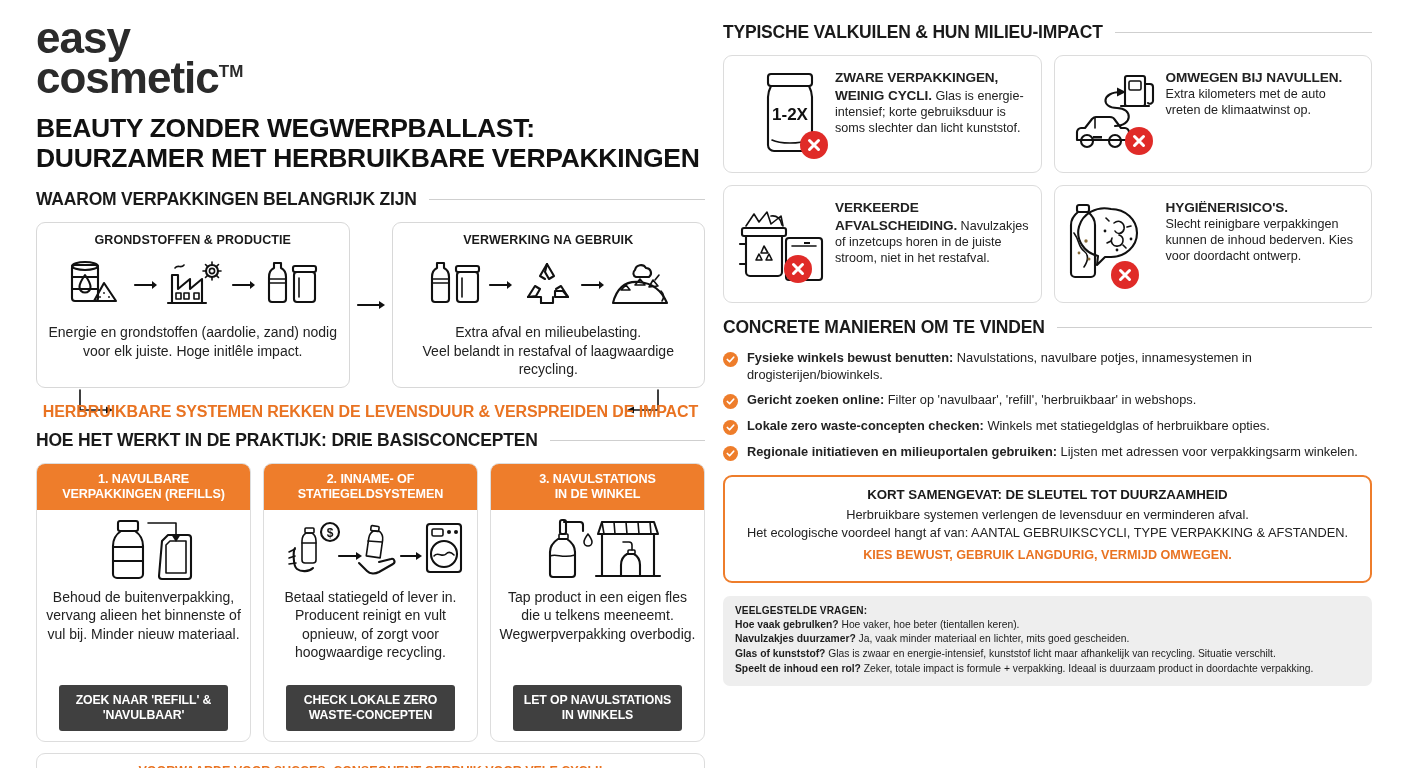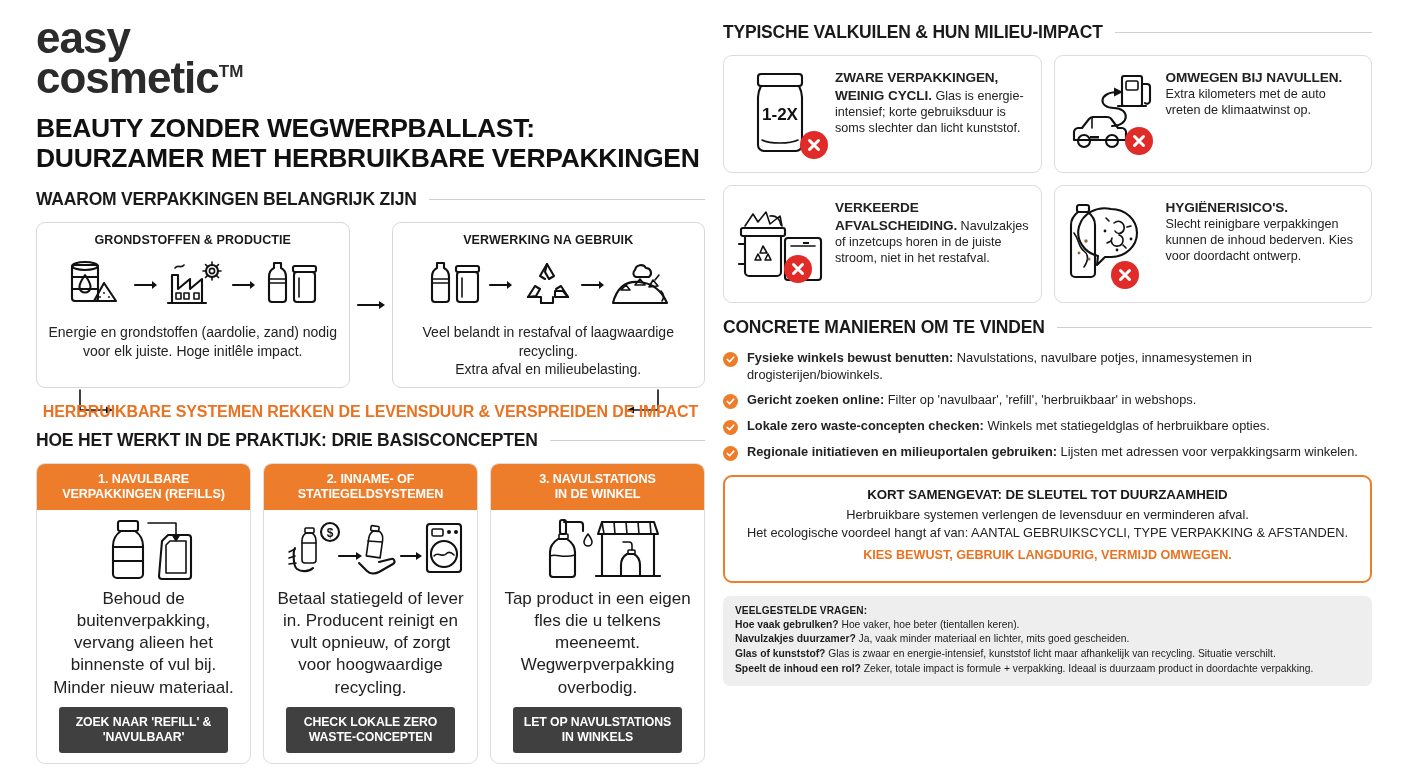--- a/index.html
+++ b/index.html
@@ -43,29 +43,29 @@
   .bracket-txt {
     position: absolute; left: 0; right: 0; top: 13px; text-align: center;
     font-size: 16px; font-weight: 700; color: #e97322; letter-spacing: -0.1px;
   }
 
   
   .cards { display: flex; gap: 12px; margin-top: 2px; }
   .card { flex: 1; border: 1px solid #ddd; border-radius: 9px; overflow: hidden; background: #fff; display: flex; flex-direction: column; }
   .card-head { background: #ee7d2b; color: #fff; text-align: center; font-size: 12.6px; font-weight: 700; line-height: 1.2; padding: 8px 4px; letter-spacing: -0.1px; }
   .card-icon { height: 72px; display: flex; align-items: center; justify-content: center; padding-top: 6px; }
-  .card-body { font-size: 17px; line-height: 1.3; text-align: center; padding: 6px 8px 8px; color: #222; flex: 1; }
+  .card-body { font-size: 14px; line-height: 1.3; text-align: center; padding: 6px 8px 24px; color: #222; flex: 1; }
   .card-cta { margin: 0 22px 10px; background: #404040; color: #fff; text-align: center; font-size: 12.3px; font-weight: 700; line-height: 1.22; padding: 8px 4px; border-radius: 3px; letter-spacing: -0.1px; }
 
   .cond-bar { margin-top: 11px; border: 1px solid #dcdcdc; border-radius: 9px; text-align: center; padding: 10px 6px; font-size: 12.6px; font-weight: 700; color: #e97322; letter-spacing: -0.1px; }
 
   
   .pitfalls { display: grid; grid-template-columns: 1fr 1fr; gap: 12px; margin-bottom: 14px; }
   .pf { border: 1px solid #dcdcdc; border-radius: 9px; padding: 11px 12px 11px 10px; display: flex; gap: 9px; min-height: 118px; }
-  .pf-ico { width: 92px; flex: 0 0 92px; position: relative; display: flex; align-items: center; justify-content: center; }
+  .pf-ico { width: 92px; flex: 0 0 92px; position: relative; display: flex; align-items: center; justify-content: flex-end; }
   .pf-txt { flex: 1; font-size: 12.6px; line-height: 1.27; color: #222; padding-top: 2px; }
   .pf-txt b { font-size: 13.6px; font-weight: 700; letter-spacing: -0.1px; }
 
   .xmark { position: absolute; width: 28px; height: 28px; border-radius: 50%; background: #e02b28; right: -2px; bottom: 2px; display: flex; align-items: center; justify-content: center; }
   .xmark svg { display: block; }
 
   
   .bullets { margin: 4px 0 14px; }
   .bl { display: flex; gap: 9px; margin-bottom: 9px; }
   .bl:last-child { margin-bottom: 0; }
@@ -214,22 +214,22 @@
               <path class="ln" d="M2 46 C6 30, 16 24, 28 25 C40 26, 50 32, 56 46 Z"></path>
               <path class="ln" d="M24 13 a6 6 0 0 1 11 -2 a5 5 0 0 1 3 9 h-13 a4 4 0 0 1 -1 -7 Z"></path>
               <path class="ln-t" d="M10 33 l5 -5 l4 5 Z"></path>
               <path class="ln-t" d="M24 28 l5 -6 l5 6 Z"></path>
               <path class="ln-t" d="M38 30 l4 -7 l5 6 Z"></path>
               <line class="ln-t" x1="44" y1="23" x2="48" y2="18"></line>
               <path class="ln-t" d="M50 34 c3 3 3 7 1 10"></path>
             </svg>
           </div>
           <div class="life-cap">
+            <div>Extra afval en milieubelasting.</div>
             <div>Veel belandt in restafval of laagwaardige recycling.</div>
-            <div>Extra afval en milieubelasting.</div>
           </div>
         </div>
       </div>
 
       <div class="bracket">
         <svg width="665" height="34" viewBox="0 0 665 34" style="position:absolute;left:0;top:0">
           <path class="ln-t" style="stroke:#111" d="M44 0 L44 20 L72 20"></path>
           <path class="fl" d="M70 16.5 L77 20 L70 23.5 Z"></path>
           <path class="ln-t" style="stroke:#111" d="M622 0 L622 20 L596 20"></path>
           <path class="fl" d="M598 16.5 L591 20 L598 23.5 Z"></path>

